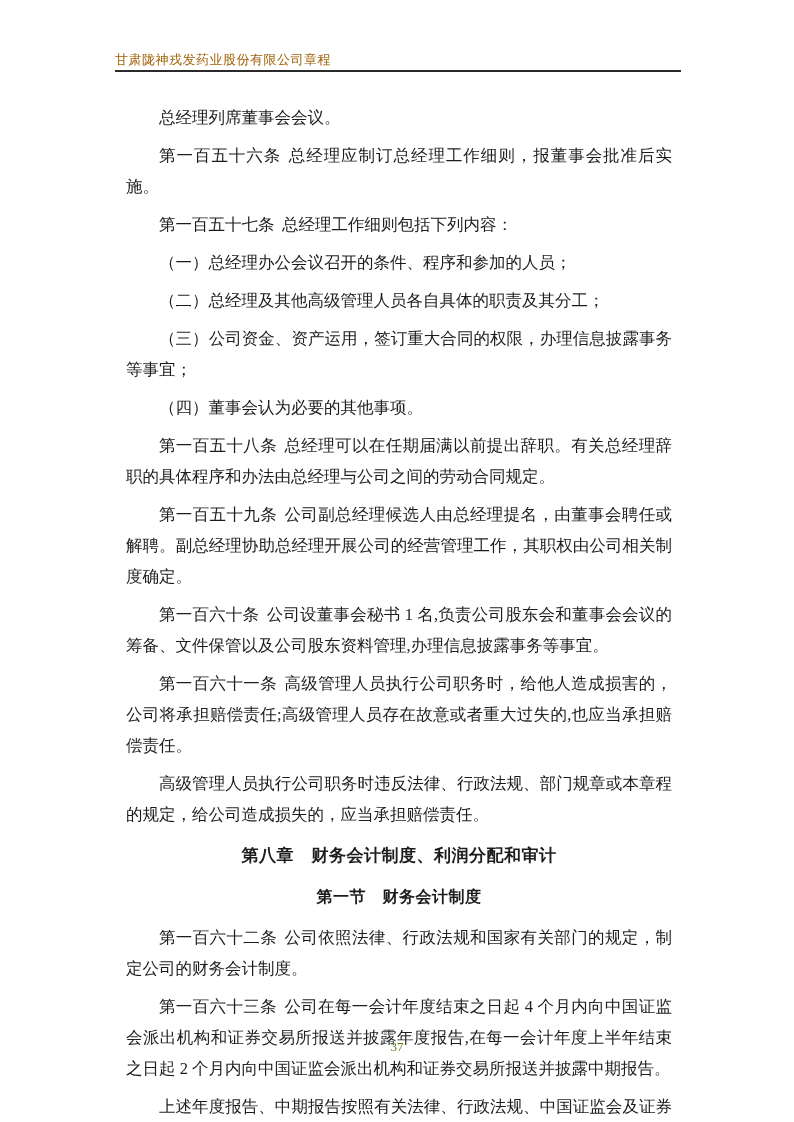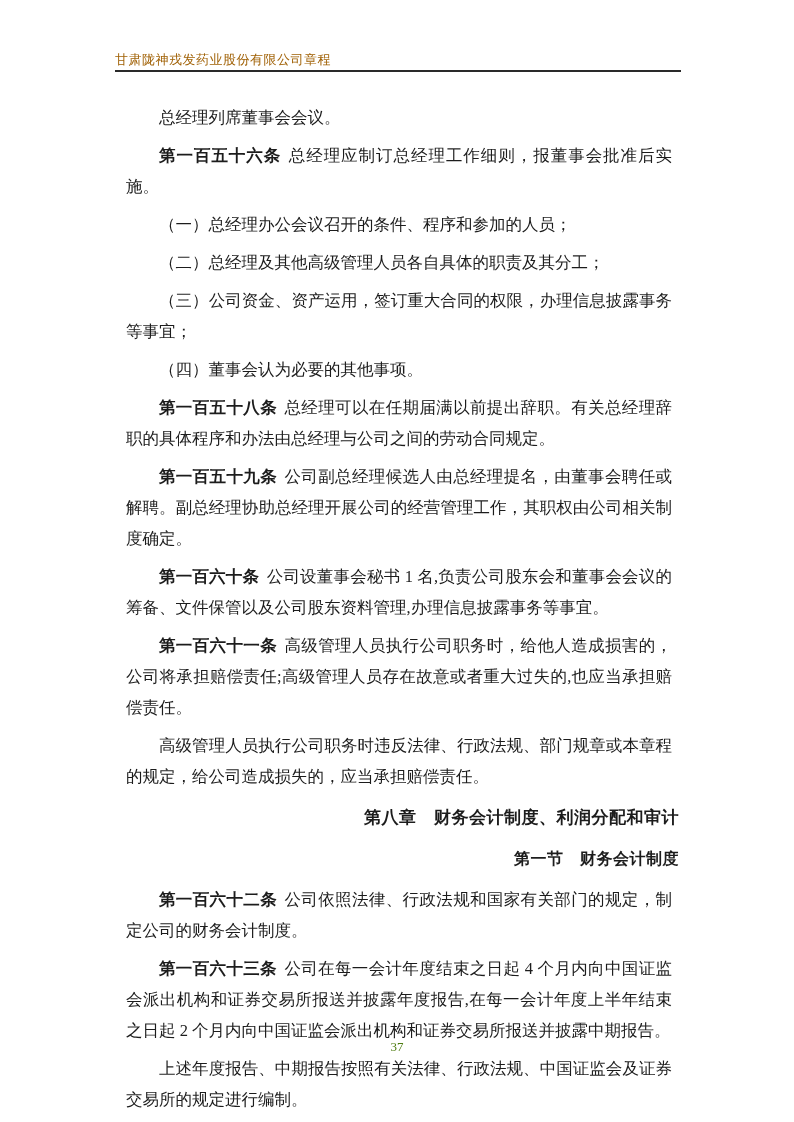--- a/index.html
+++ b/index.html
@@ -45,30 +45,30 @@
     text-align: justify;
   }
   p.para {
     margin: 7px;
     text-indent: 2em;
   }
   p.heading-chapter,
   p.heading-section {
     margin: 10px 0;
     text-indent: 0;
-    text-align: right;
+    text-align: center;
     font-weight: bold;
     font-size: 17px;
     letter-spacing: 0.5px;
   }
   p.heading-section {
     font-size: 16px;
   }
   .lead {
-    font-weight: bold;
+    font-weight: normal;
     padding-right: 0.45em;
   }
   
   .footer-page {
     position: absolute;
     left: 0;
     top: 1038px;
     width: 100%;
     text-align: center;
     font-size: 13px;
@@ -82,20 +82,21 @@
 <div class="page">
 
   <div class="header">
     <div class="header-title">甘肃陇神戎发药业股份有限公司章程</div>
     <div class="header-rule"></div>
   </div>
 
   <div class="content">
       <p class="para">总经理列席董事会会议。</p>
       <p class="para"><span class="lead">第一百五十六条</span>总经理应制订总经理工作细则，报董事会批准后实施。</p>
+      <p class="para"><span class="lead">第一百五十七条</span>总经理工作细则包括下列内容：</p>
       <p class="para">（一）总经理办公会议召开的条件、程序和参加的人员；</p>
       <p class="para">（二）总经理及其他高级管理人员各自具体的职责及其分工；</p>
       <p class="para">（三）公司资金、资产运用，签订重大合同的权限，办理信息披露事务等事宜；</p>
       <p class="para">（四）董事会认为必要的其他事项。</p>
       <p class="para"><span class="lead">第一百五十八条</span>总经理可以在任期届满以前提出辞职。有关总经理辞职的具体程序和办法由总经理与公司之间的劳动合同规定。</p>
       <p class="para"><span class="lead">第一百五十九条</span>公司副总经理候选人由总经理提名，由董事会聘任或解聘。副总经理协助总经理开展公司的经营管理工作，其职权由公司相关制度确定。</p>
       <p class="para"><span class="lead">第一百六十条</span>公司设董事会秘书 1 名,负责公司股东会和董事会会议的筹备、文件保管以及公司股东资料管理,办理信息披露事务等事宜。</p>
       <p class="para"><span class="lead">第一百六十一条</span>高级管理人员执行公司职务时，给他人造成损害的，公司将承担赔偿责任;高级管理人员存在故意或者重大过失的,也应当承担赔偿责任。</p>
       <p class="para">高级管理人员执行公司职务时违反法律、行政法规、部门规章或本章程的规定，给公司造成损失的，应当承担赔偿责任。</p>
       <p class="heading-chapter">第八章　财务会计制度、利润分配和审计</p>

